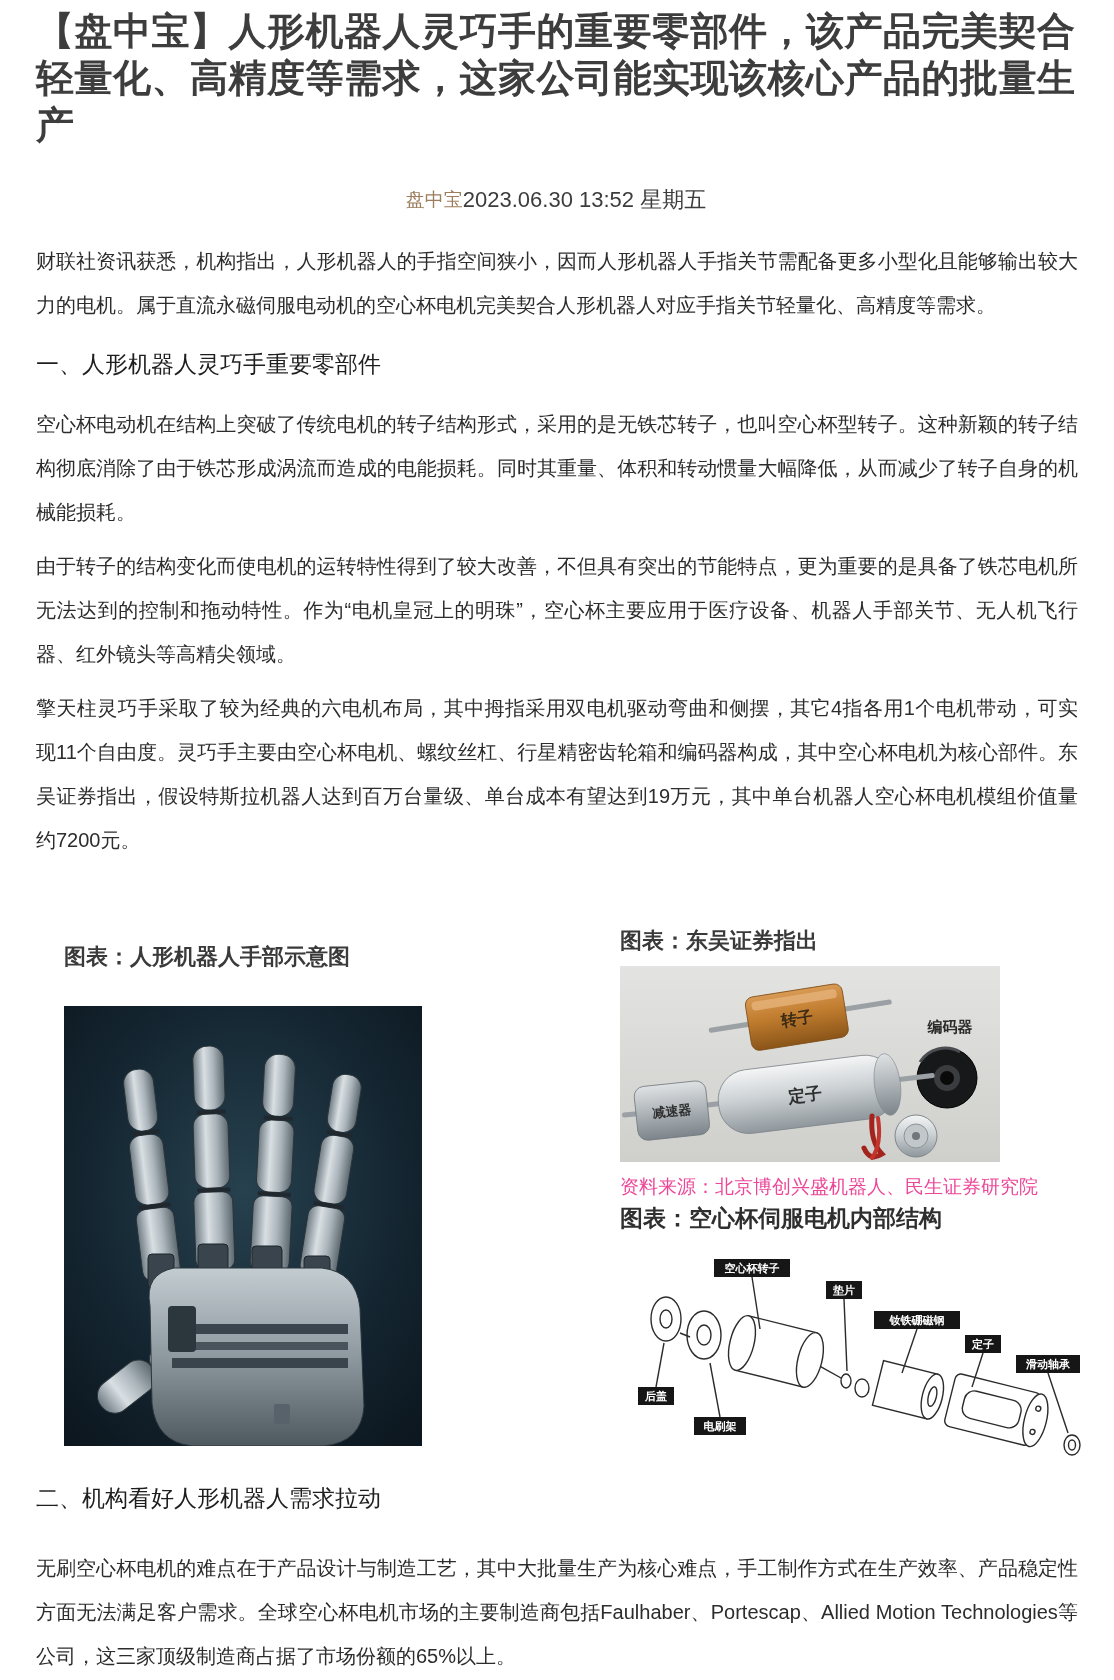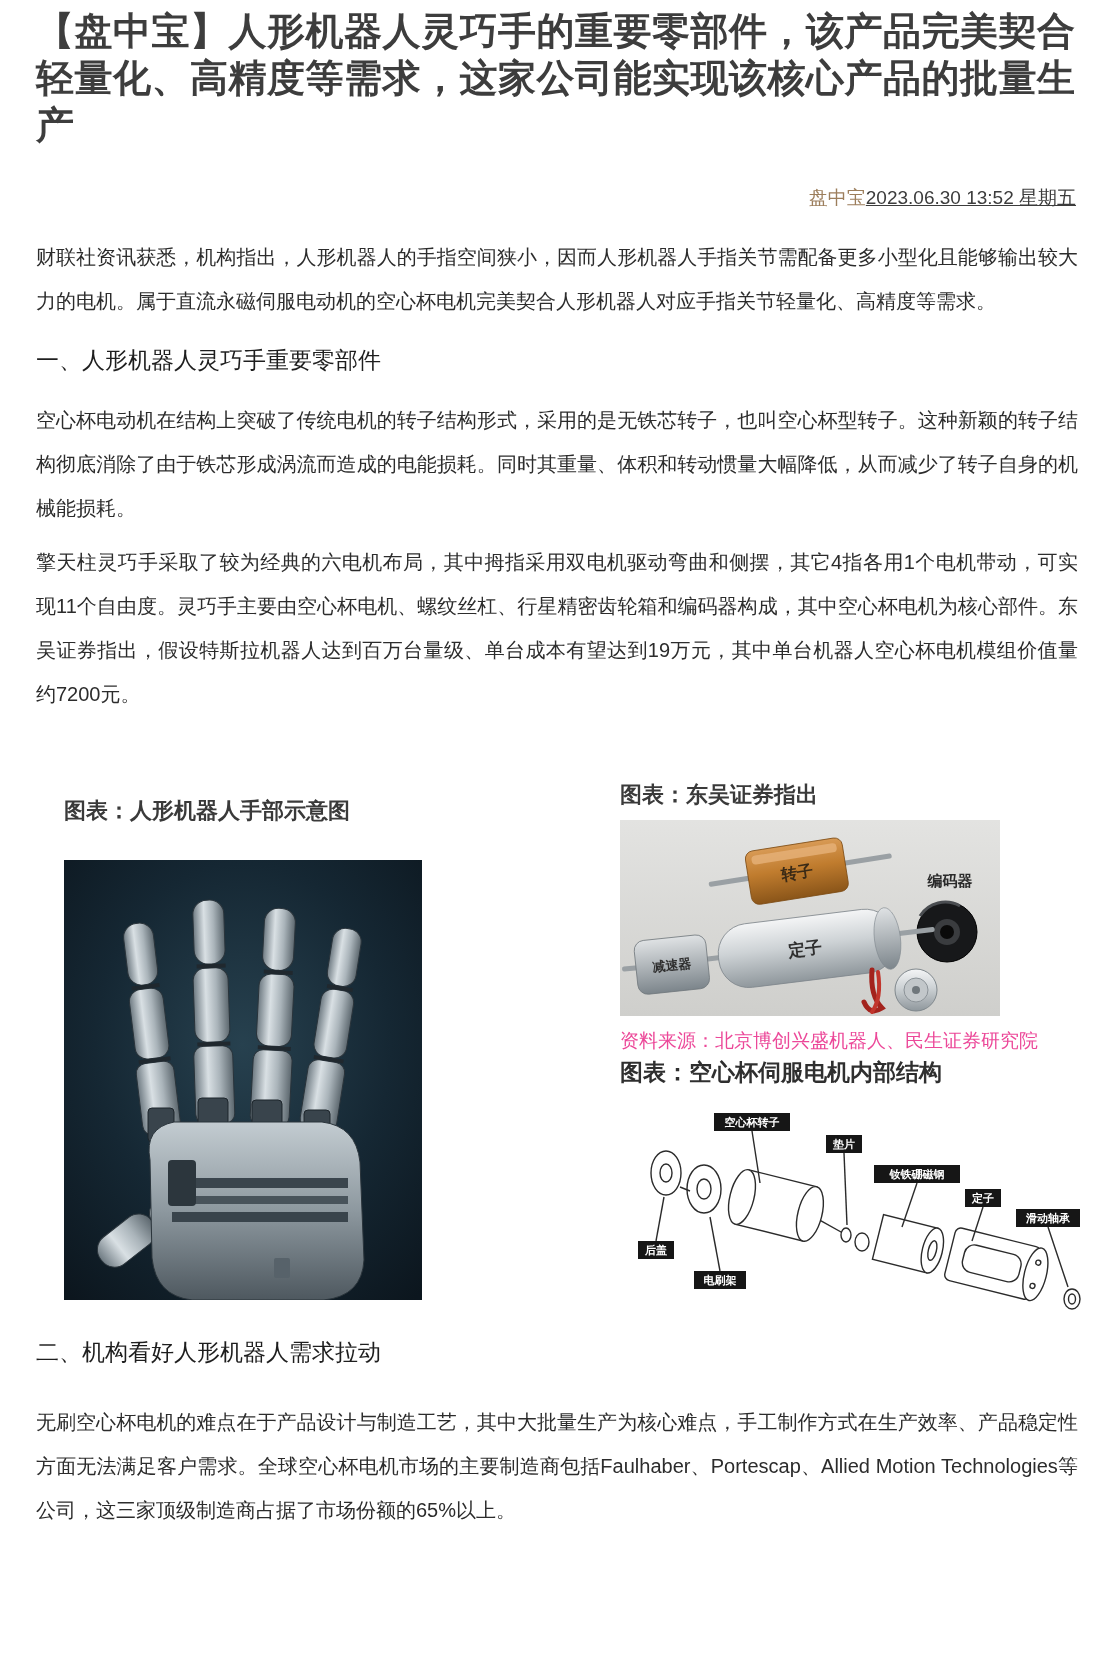--- a/index.html
+++ b/index.html
@@ -14,25 +14,25 @@
   }
   .content{padding:0 36px;}
   .article-title{
     margin:8px 0 0 0;
     font-size:38px;line-height:47px;
     font-weight:700;color:#3d3d3d;
     letter-spacing:0.5px;
   }
   .meta-row{
     margin-top:36px;
-    display:flex;justify-content:flex-end;align-items:center;
+    display:flex;justify-content:center;align-items:center;
     padding-right:2px;
   }
   .byline{font-size:19px;color:#9c7e5c;}
-  .date{font-size:19px;color:#3c3c3c;text-decoration:underline;}
+  .date{font-size:22px;color:#3c3c3c;}
   .para{
     margin:0;margin-top:24px;
     font-size:20px;line-height:44px;color:#2c2c2c;
     text-align:justify;
   }
   .para.tight{margin-top:10px;}
   .sec-heading{
     margin:0;margin-top:24px;
     font-size:23px;line-height:27px;font-weight:400;color:#1e1e1e;
   }
@@ -64,20 +64,21 @@
     <div class="meta-row">
       <span class="byline">盘中宝</span>
       <span class="date">2023.06.30 13:52 星期五</span>
     </div>
 
     <p class="para">财联社资讯获悉，机构指出，人形机器人的手指空间狭小，因而人形机器人手指关节需配备更多小型化且能够输出较大力的电机。属于直流永磁伺服电动机的空心杯电机完美契合人形机器人对应手指关节轻量化、高精度等需求。</p>
 
     <h2 class="sec-heading">一、人形机器人灵巧手重要零部件</h2>
 
     <p class="para">空心杯电动机在结构上突破了传统电机的转子结构形式，采用的是无铁芯转子，也叫空心杯型转子。这种新颖的转子结构彻底消除了由于铁芯形成涡流而造成的电能损耗。同时其重量、体积和转动惯量大幅降低，从而减少了转子自身的机械能损耗。</p>
+    <p class="para tight">由于转子的结构变化而使电机的运转特性得到了较大改善，不但具有突出的节能特点，更为重要的是具备了铁芯电机所无法达到的控制和拖动特性。作为“电机皇冠上的明珠”，空心杯主要应用于医疗设备、机器人手部关节、无人机飞行器、红外镜头等高精尖领域。</p>
     <p class="para tight">擎天柱灵巧手采取了较为经典的六电机布局，其中拇指采用双电机驱动弯曲和侧摆，其它4指各用1个电机带动，可实现11个自由度。灵巧手主要由空心杯电机、螺纹丝杠、行星精密齿轮箱和编码器构成，其中空心杯电机为核心部件。东吴证券指出，假设特斯拉机器人达到百万台量级、单台成本有望达到19万元，其中单台机器人空心杯电机模组价值量约7200元。</p>
 
     <div class="figures-row">
 
       <div class="fig-col-left">
         <div class="fig-caption">图表：人形机器人手部示意图</div>
 
         <svg class="hand-img" viewBox="0 0 358 440" aria-hidden="true">
           <defs>
             <radialGradient id="handBg" cx="50%" cy="42%" r="75%">

